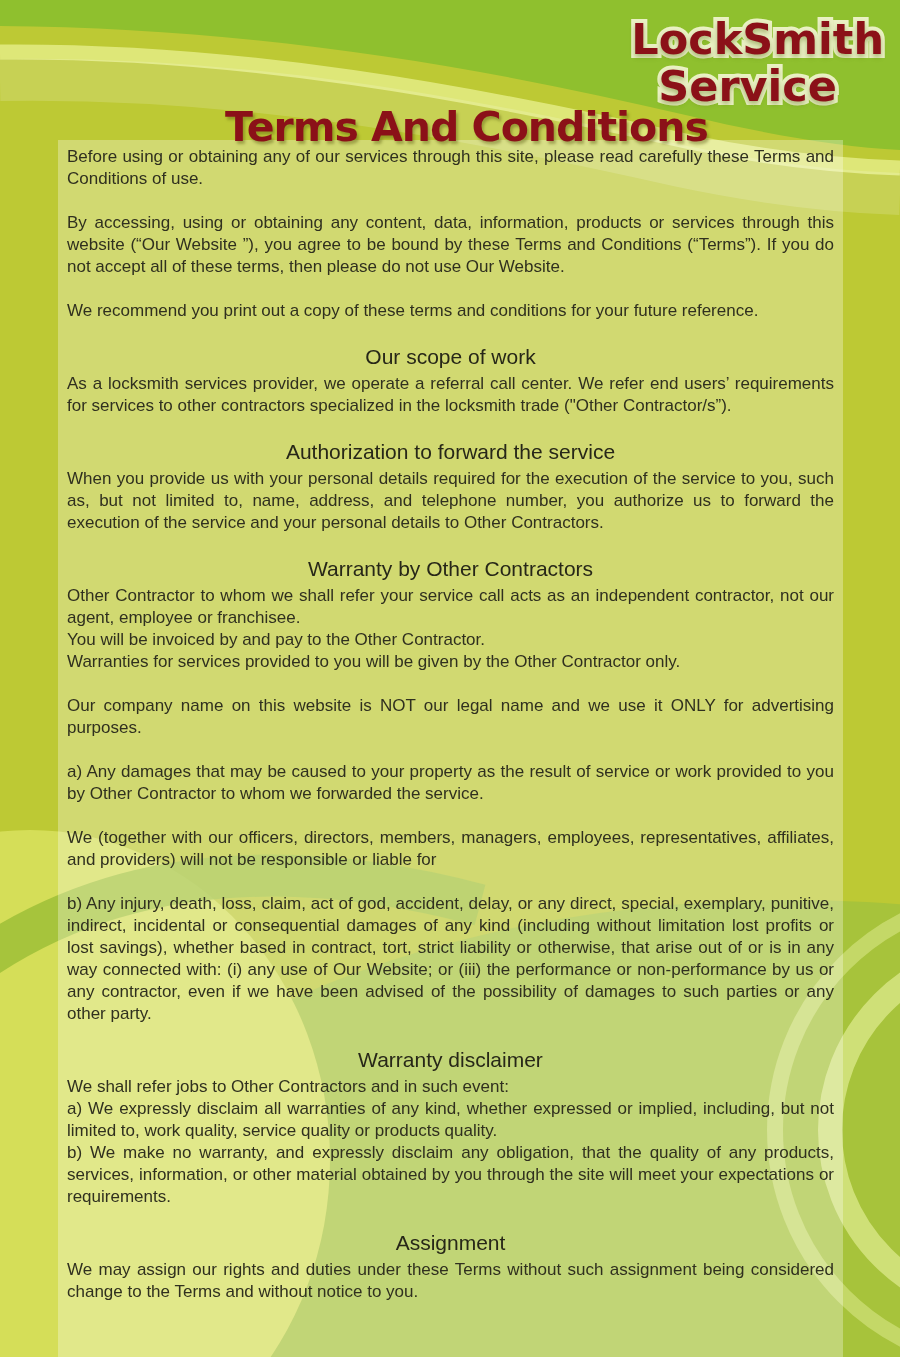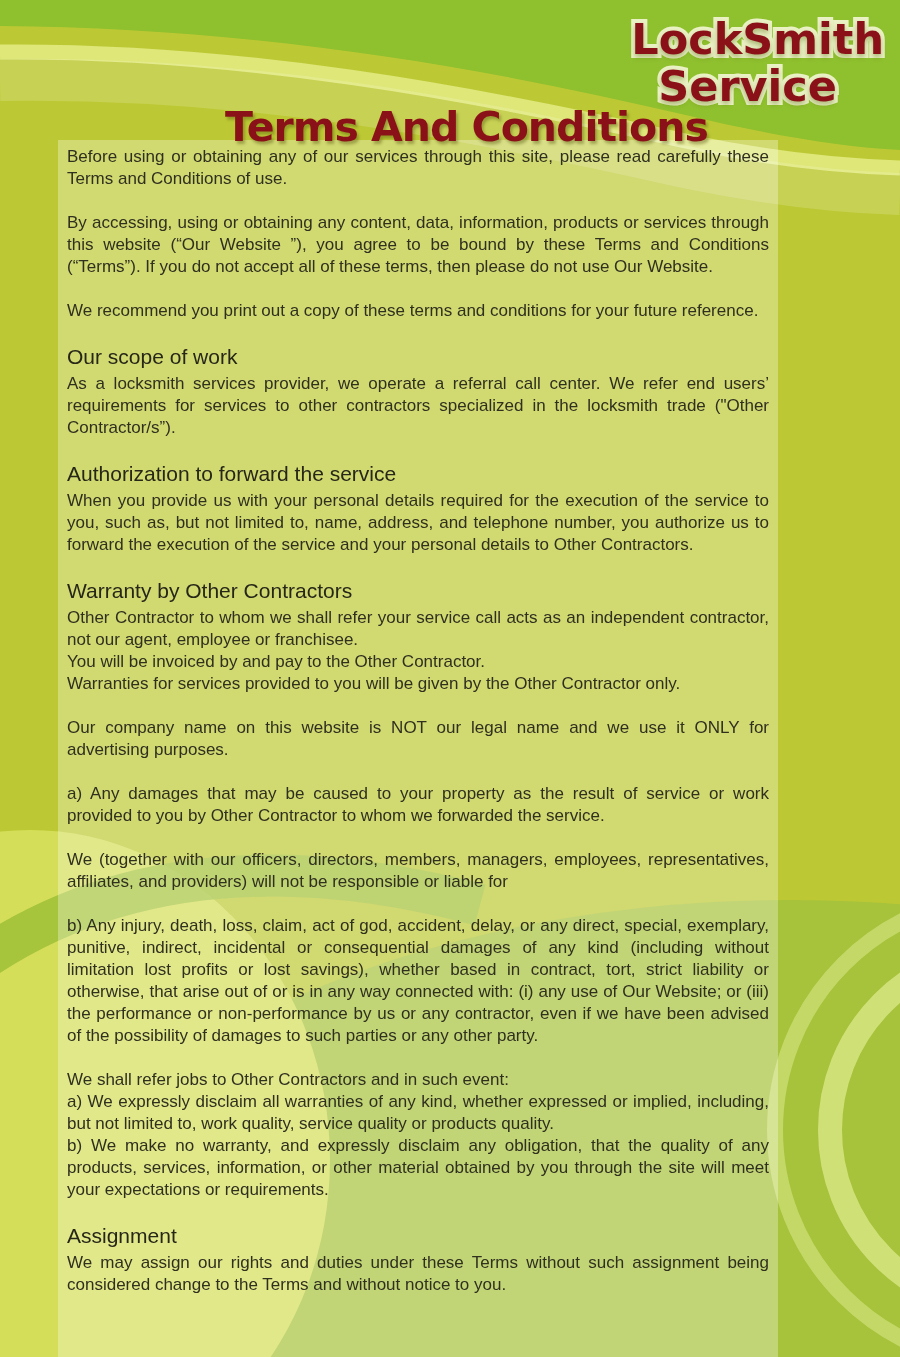--- a/index.html
+++ b/index.html
@@ -55,41 +55,41 @@
     line-height: 46px;
     letter-spacing: -1px;
     color: #8b1118;
     text-shadow: 2px 3px 3px rgba(80, 80, 10, 0.40);
     z-index: 3;
   }
   .panel {
     position: absolute;
     left: 58px;
     top: 140px;
-    width: 720px;
+    width: 785px;
     bottom: 0;
     background: rgba(255, 255, 255, 0.30);
     box-sizing: border-box;
     padding: 6px 9px 0 9px;
     z-index: 2;
   }
   .panel p {
     margin: 0 0 22px 0;
     font-size: 17px;
     line-height: 22px;
     color: #30301f;
     text-align: justify;
   }
   .panel h2 {
     margin: 0 0 3px 0;
     font-size: 21px;
     line-height: 26px;
     font-weight: 500;
     color: #272718;
-    text-align: left;
+    text-align: center;
   }
 </style>
 </head>
 <body>
 
 <svg class="bg-svg" viewBox="0 0 900 1357" xmlns="http://www.w3.org/2000/svg" aria-hidden="true">
   <rect x="0" y="0" width="900" height="1357" fill="#bdc934"></rect>
 
   <ellipse cx="790" cy="1330" rx="780" ry="430" fill="#a7c33b"></ellipse>
 
@@ -120,16 +120,17 @@
     <h2>Our scope of work</h2>
     <p>As a locksmith services provider, we operate a referral call center. We refer end users’ requirements for services to other contractors specialized in the locksmith trade ("Other Contractor/s”).</p>
     <h2>Authorization to forward the service</h2>
     <p>When you provide us with your personal details required for the execution of the service to you, such as, but not limited to, name, address, and telephone number, you authorize us to forward the execution of the service and your personal details to Other Contractors.</p>
     <h2>Warranty by Other Contractors</h2>
     <p>Other Contractor to whom we shall refer your service call acts as an independent contractor, not our agent, employee or franchisee.<br>You will be invoiced by and pay to the Other Contractor.<br>Warranties for services provided to you will be given by the Other Contractor only.</p>
     <p>Our company name on this website is NOT our legal name and we use it ONLY for advertising purposes.</p>
     <p>a) Any damages that may be caused to your property as the result of service or work provided to you by Other Contractor to whom we forwarded the service.</p>
     <p>We (together with our officers, directors, members, managers, employees, representatives, affiliates, and providers) will not be responsible or liable for</p>
     <p>b) Any injury, death, loss, claim, act of god, accident, delay, or any direct, special, exemplary, punitive, indirect, incidental or consequential damages of any kind (including without limitation lost profits or lost savings), whether based in contract, tort, strict liability or otherwise, that arise out of or is in any way connected with: (i) any use of Our Website; or (iii) the performance or non-performance by us or any contractor, even if we have been advised of the possibility of damages to such parties or any other party.</p>
+    <h2>Warranty disclaimer</h2>
     <p>We shall refer jobs to Other Contractors and in such event:<br>a) We expressly disclaim all warranties of any kind, whether expressed or implied, including, but not limited to, work quality, service quality or products quality.<br>b) We make no warranty, and expressly disclaim any obligation, that the quality of any products, services, information, or other material obtained by you through the site will meet your expectations or requirements.</p>
     <h2>Assignment</h2>
     <p>We may assign our rights and duties under these Terms without such assignment being considered change to the Terms and without notice to you.</p>
   </div>
 
 </body></html>

